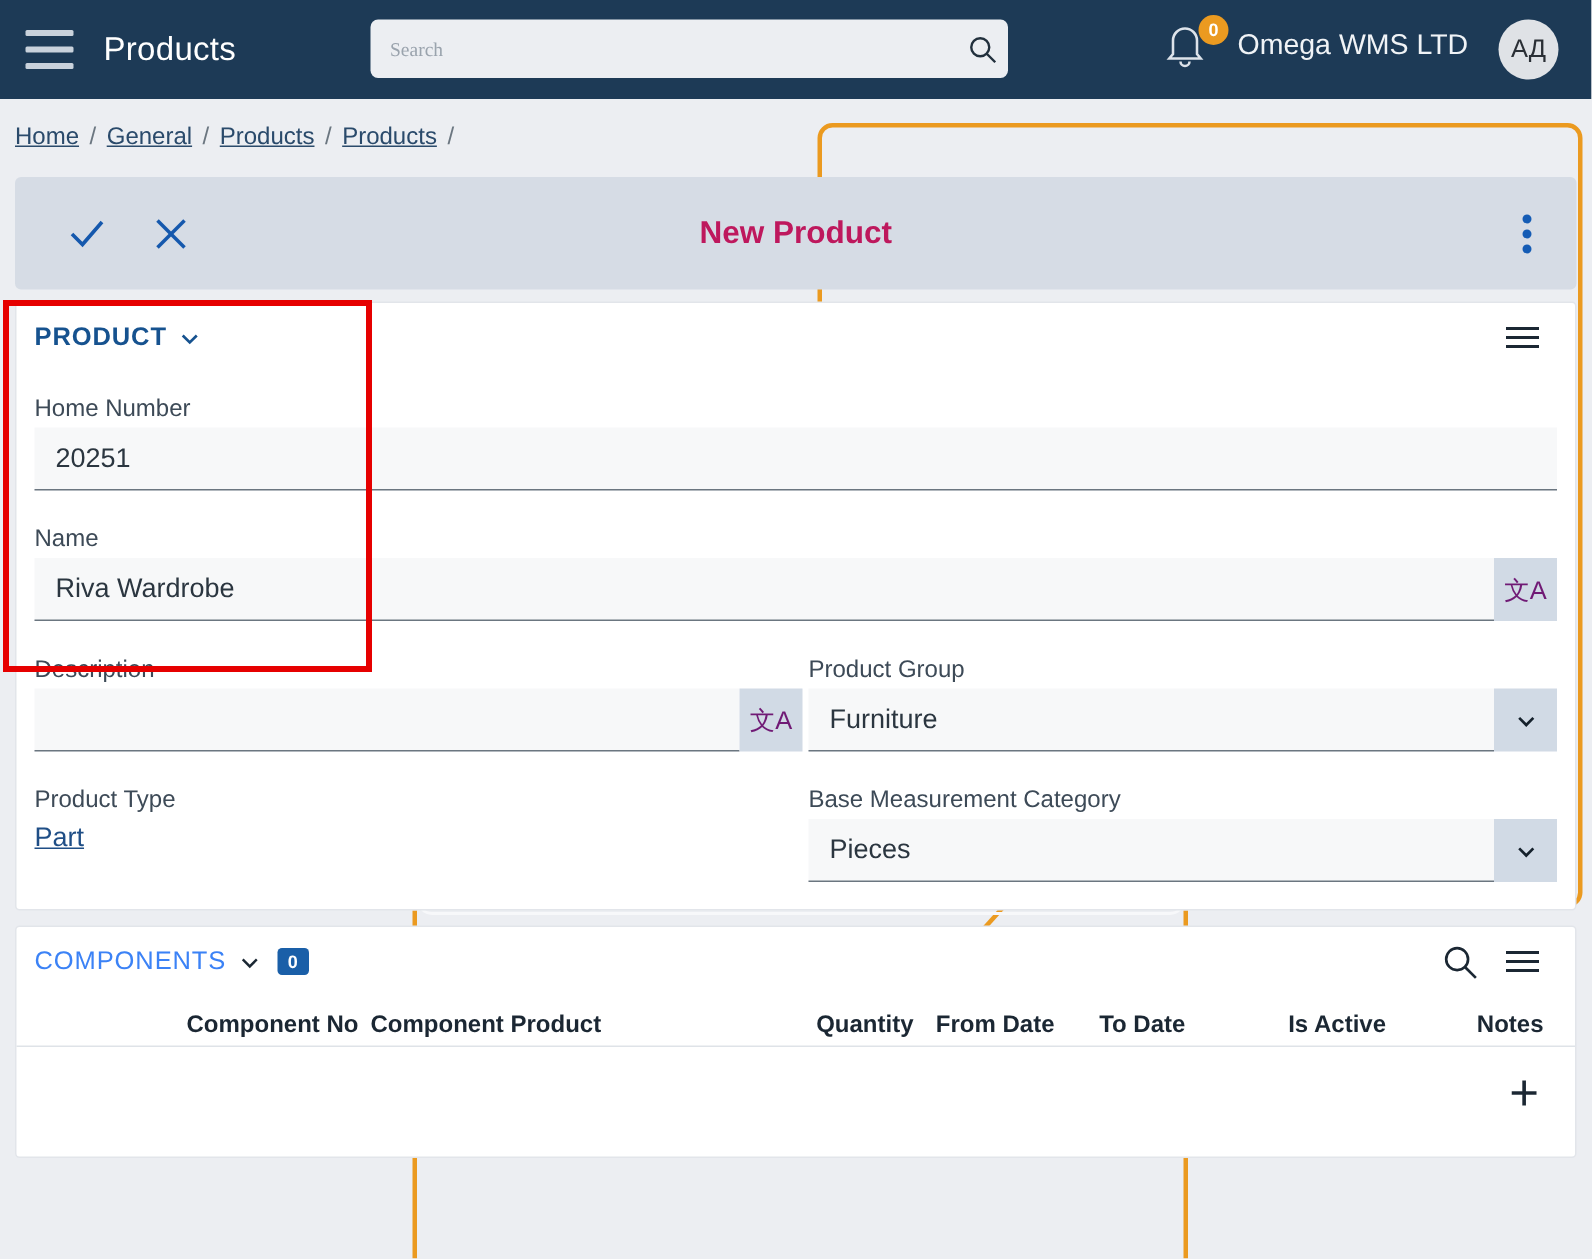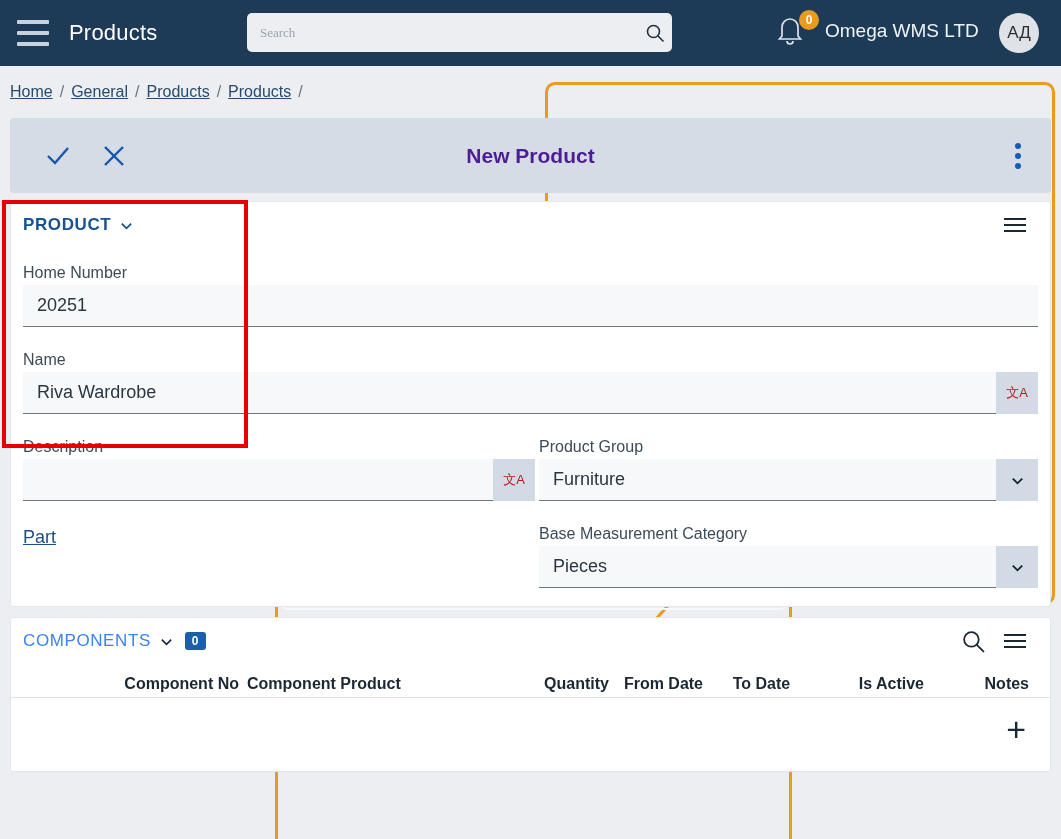--- a/index.html
+++ b/index.html
@@ -76,21 +76,21 @@
 
   
   .rec-toolbar {
     position: absolute; left: 10px; top: 118px; width: 1041px; height: 75px;
     background: #d6dce5; border-radius: 4px; z-index: 2;
     display: flex; align-items: center;
   }
   .tb-icon { width: 52px; height: 52px; display: flex; align-items: center; justify-content: center; cursor: pointer; }
   .rec-title {
     position: absolute; left: 0; right: 0; text-align: center;
-    font-size: 21px; font-weight: bold; color: #4c1d95;
+    font-size: 21px; font-weight: bold; color: #be185d;
   }
   .kebab { position: absolute; right: 30px; display: flex; flex-direction: column; gap: 4px; cursor: pointer; }
   .kebab i { width: 6px; height: 6px; border-radius: 50%; background: #155cb5; display: block; }
 
   
   .card {
     position: absolute; background: #ffffff; z-index: 2;
     border: 1px solid #e2e5ea; border-radius: 3px;
   }
   #product-card { left: 10px; top: 201px; width: 1041px; height: 406px; }
@@ -118,21 +118,21 @@
   .field-label { font-size: 16px; color: #3d4a57; margin-bottom: 3px; display: block; }
   .field-row { display: flex; align-items: stretch; }
   .field-input {
     flex: 1; height: 42px; background: #f7f8f9; border: 0; border-bottom: 1px solid #6b7680;
     outline: none; font-family: "Liberation Sans", sans-serif; font-size: 18px; color: #2b3views;
     color: #2b3640; padding-left: 14px;
   }
   .adorn {
     width: 42px; height: 42px; background: #d1dae5;
     display: flex; align-items: center; justify-content: center; cursor: pointer;
-    font-size: 13px; color: #b91c1c;
+    font-size: 17px; color: #701a75;
   }
   .linkval { font-size: 18px; color: #1f4e86; text-decoration: underline; cursor: pointer; display: inline-block; margin-top: 2px; }
 
   
   .tbl-head {
     display: flex; align-items: flex-end; height: 34px;
     border-bottom: 1px solid #dfe3e8; font-size: 16px; font-weight: bold; color: #1b2733;
   }
   .tbl-head div { padding-bottom: 4px; }
   .tbl-body { height: 60px; position: relative; }
@@ -254,20 +254,21 @@
 
   <div class="field" style="left:12px; top:236px; width:512px;">
     <label class="field-label">Description</label>
     <div class="field-row">
       <input class="field-input" type="text" value="" style="">
       <div class="adorn">文A</div>
     </div>
   </div>
 
   <div class="field" style="left:12px; top:323px; width:512px;">
+    <label class="field-label">Product Type</label>
     <a class="linkval">Part</a>
   </div>
 
   <div class="field" style="left:528px; top:323px; width:499px;">
     <label class="field-label">Base Measurement Category</label>
     <div class="field-row">
       <input class="field-input" type="text" value="Pieces" style="">
       <div class="adorn">
         <svg width="17" height="17" viewBox="0 0 18 18" fill="none" stroke="#15212c" stroke-width="1.9">
           <polyline points="4,7 9,12 14,7"></polyline>

